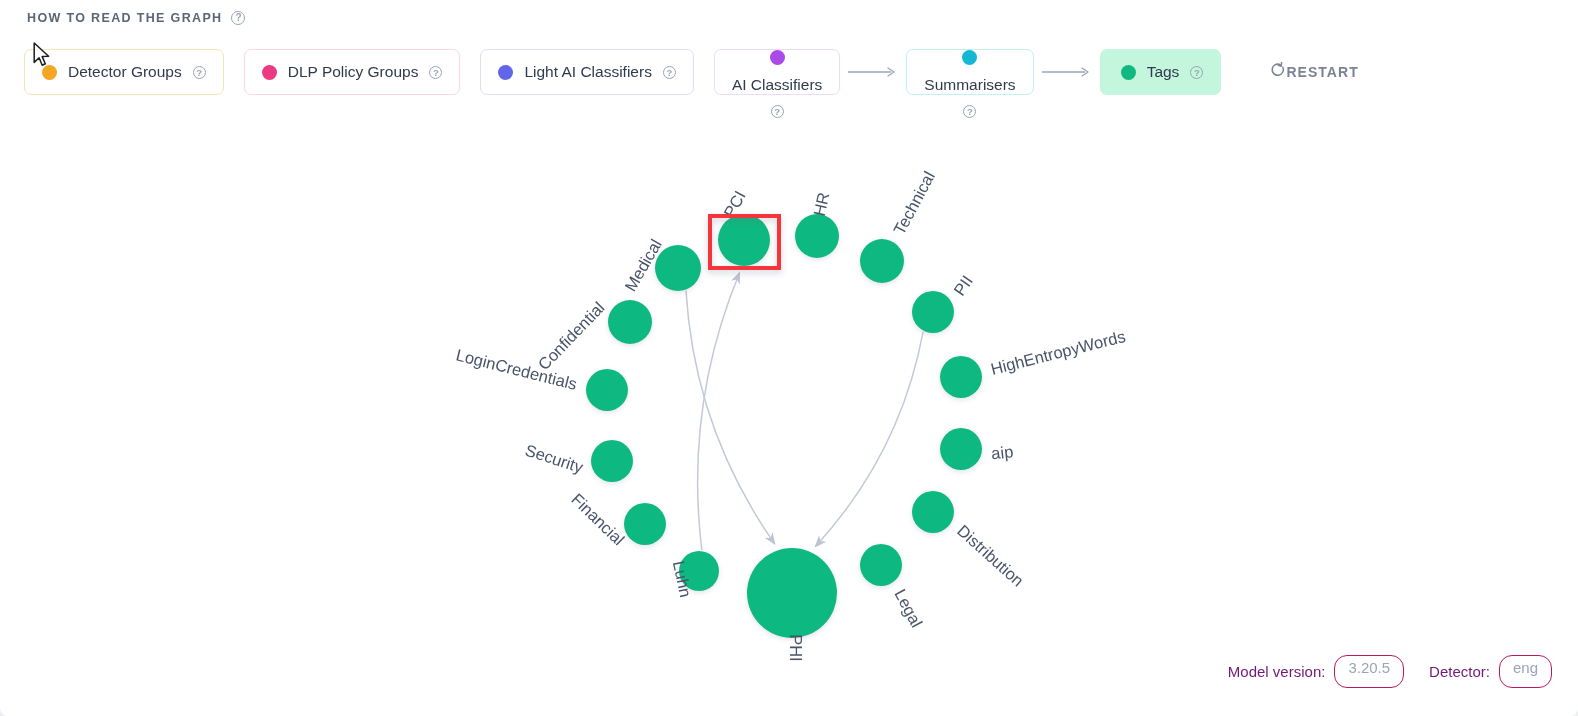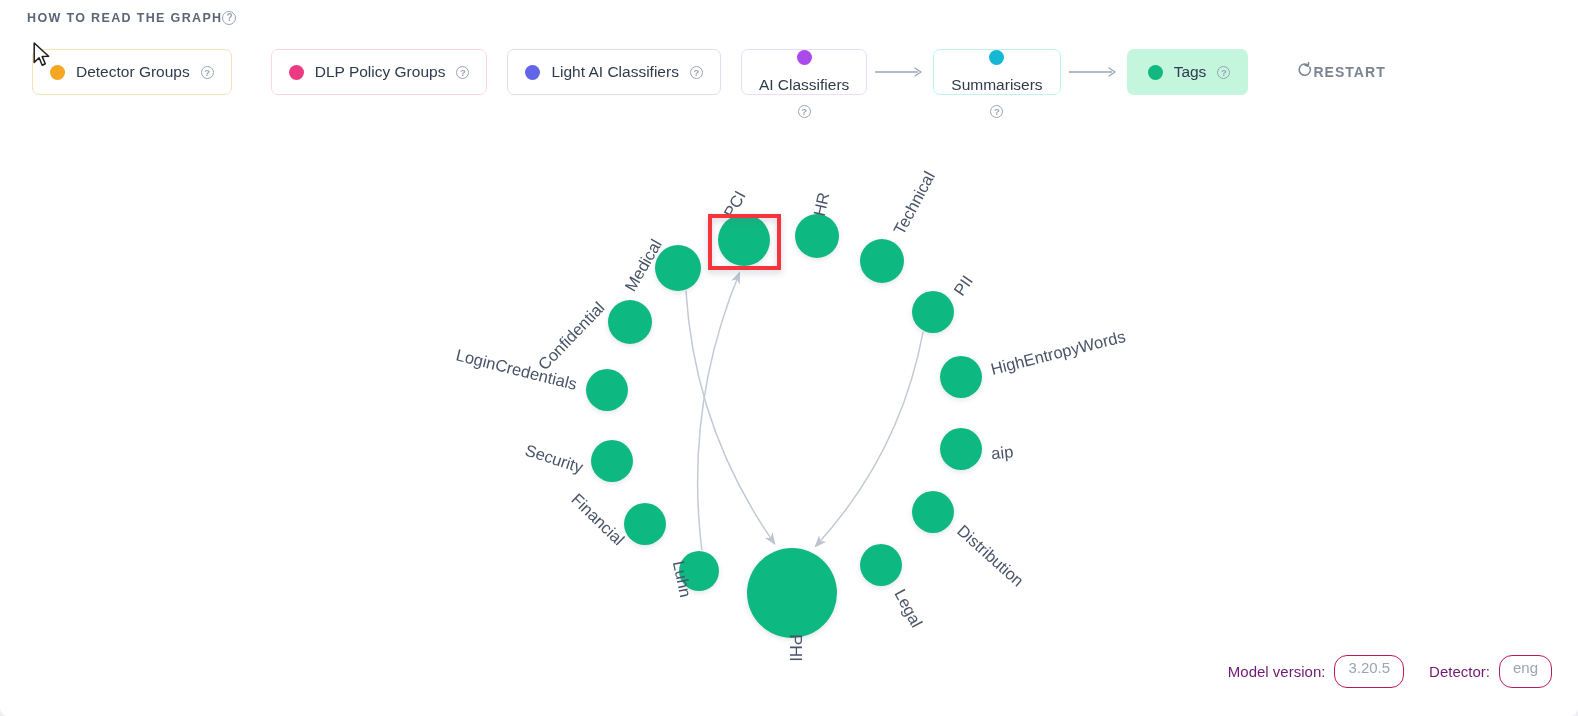--- a/index.html
+++ b/index.html
@@ -19,20 +19,21 @@
     border-bottom-right-radius: 8px;
   }
 
   
   #legend-title {
     position: absolute;
     left: 27px;
     top: 11px;
     display: flex;
     align-items: flex-end;
+    gap: 9px;
   }
   #legend-title .txt {
     font-size: 12.5px;
     font-weight: 700;
     letter-spacing: 1.35px;
     color: #5a6575;
   }
 
   .qmark {
     display: inline-block;
@@ -45,21 +46,21 @@
     line-height: 12px;
     text-align: center;
     font-weight: 700;
     flex: 0 0 auto;
   }
   .qmark.small { width: 13px; height: 13px; line-height: 11px; font-size: 9.5px; }
 
   
   #pillbar {
     position: absolute;
-    left: 32px;
+    left: 24px;
     top: 49px;
     display: flex;
     align-items: center;
     height: 46px;
   }
   .pill {
     display: flex;
     align-items: center;
     gap: 11px;
     height: 46px;
@@ -74,21 +75,21 @@
     width: 15px; height: 15px;
     border-radius: 50%;
     flex: 0 0 auto;
   }
   .pill .label {
     font-size: 15.5px;
     color: #2f3b4d;
     font-weight: 400;
   }
   .pill.p-detector  { border-color: #fae3b8; }
-  .pill.p-dlp       { border-color: #fbd7e6; margin-left: 19px; }
+  .pill.p-dlp       { border-color: #fbd7e6; }
   .pill.p-light     { border-color: #dcdef8; }
   .pill.p-ai        { border-color: #ecdcfa; flex-direction: column; }
   .pill.p-summ      { border-color: #c2eef4; flex-direction: column; }
   .pill.p-tags      { border-color: transparent; background: #c4f5dd; padding-left: 20px; }
 
   .arrow-sep {
     display: flex;
     align-items: center;
     justify-content: center;
     width: 66px;

